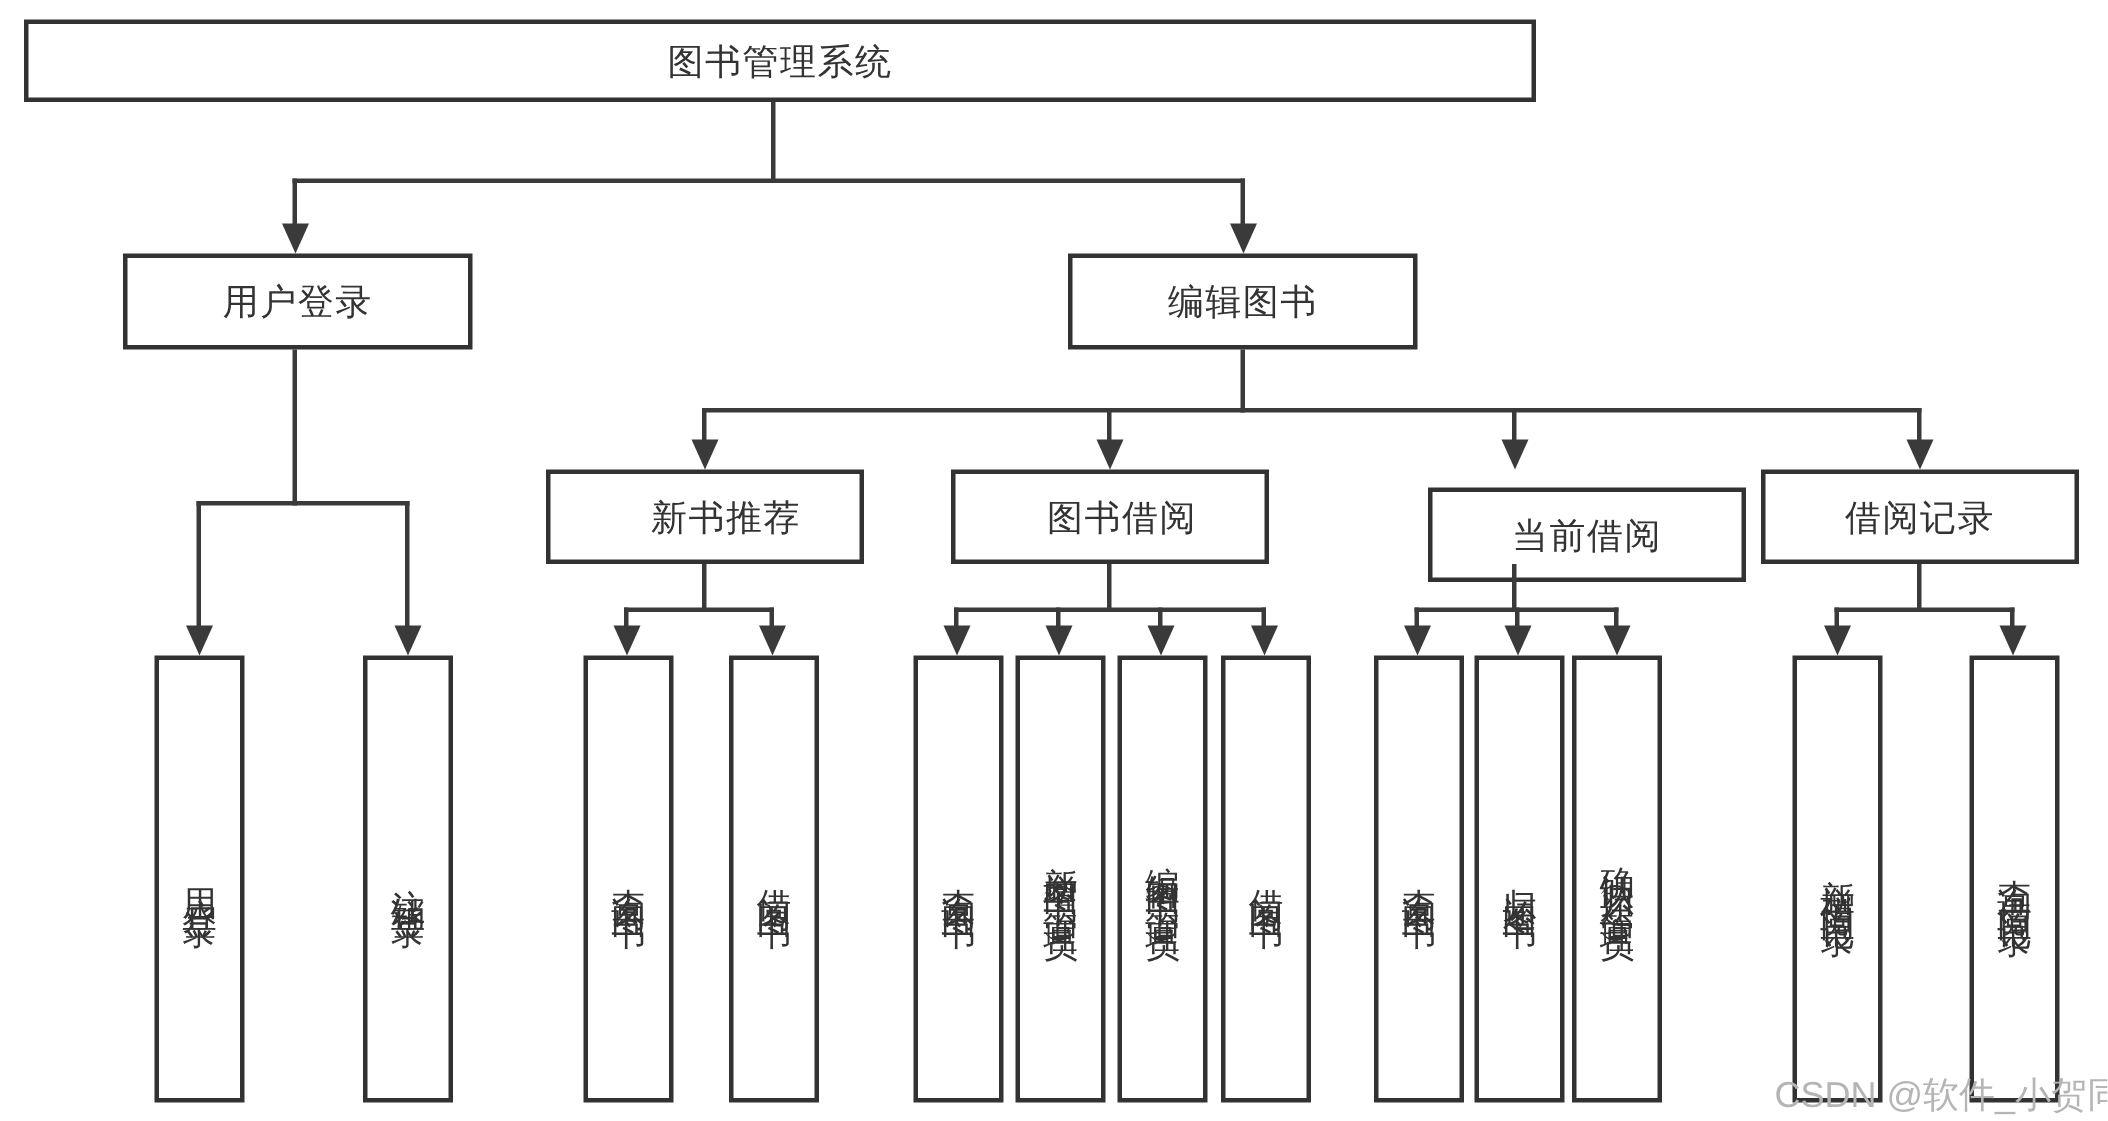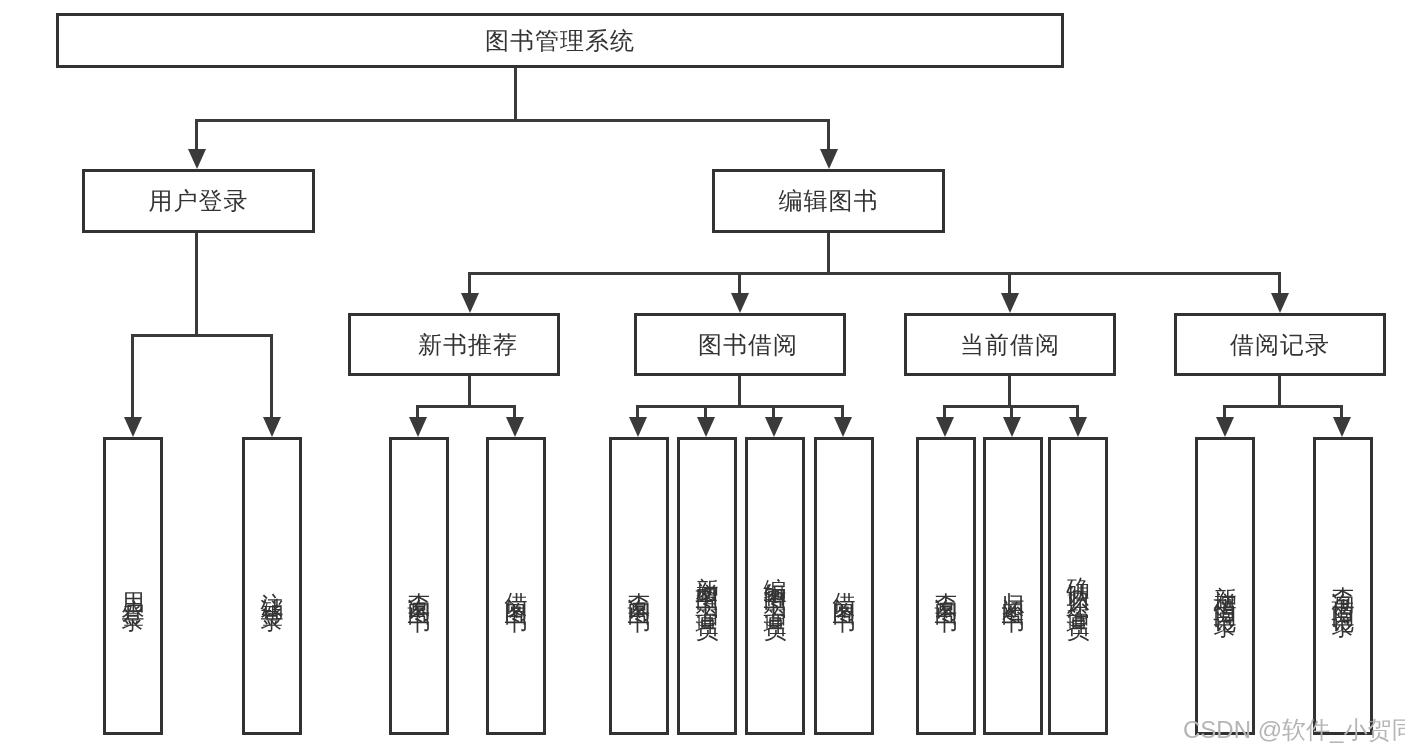--- a/index.html
+++ b/index.html
@@ -26,27 +26,27 @@
     display: flex;
     align-items: center;
     justify-content: center;
   }
   .hlabel span {
     font-size: 24px;
     letter-spacing: 1px;
     color: var(--text);
     white-space: nowrap;
   }
-  .root { left: 16px;  top: 13px;  width: 1008px; height: 55px; margin-left: 40px; }
+  .root { left: 16px;  top: 13px;  width: 1008px; height: 55px; }
   .n2a  { left: 82px;  top: 169px; width: 233px;  height: 64px; }
   .n2b  { left: 712px; top: 169px; width: 233px;  height: 64px; }
   .n3   { top: 313px;  width: 212px; height: 63px; }
-  .n3a  { left: 348px; padding-left: 28px; }
+  .n3a  { left: 364px; padding-left: 28px; }
   .n3b  { left: 634px; padding-left: 16px; }
-  .n3c  { left: 904px; }
+  .n3c  { left: 952px; margin-top: 12px; }
   .n3d  { left: 1174px; }
   .leaf { top: 437px; width: 60px; height: 298px; }
   .leaf span {
     writing-mode: vertical-rl;
     text-orientation: mixed;
     font-size: 23px;
     line-height: 1;
     letter-spacing: 6px;
     color: var(--text);
     white-space: nowrap;

